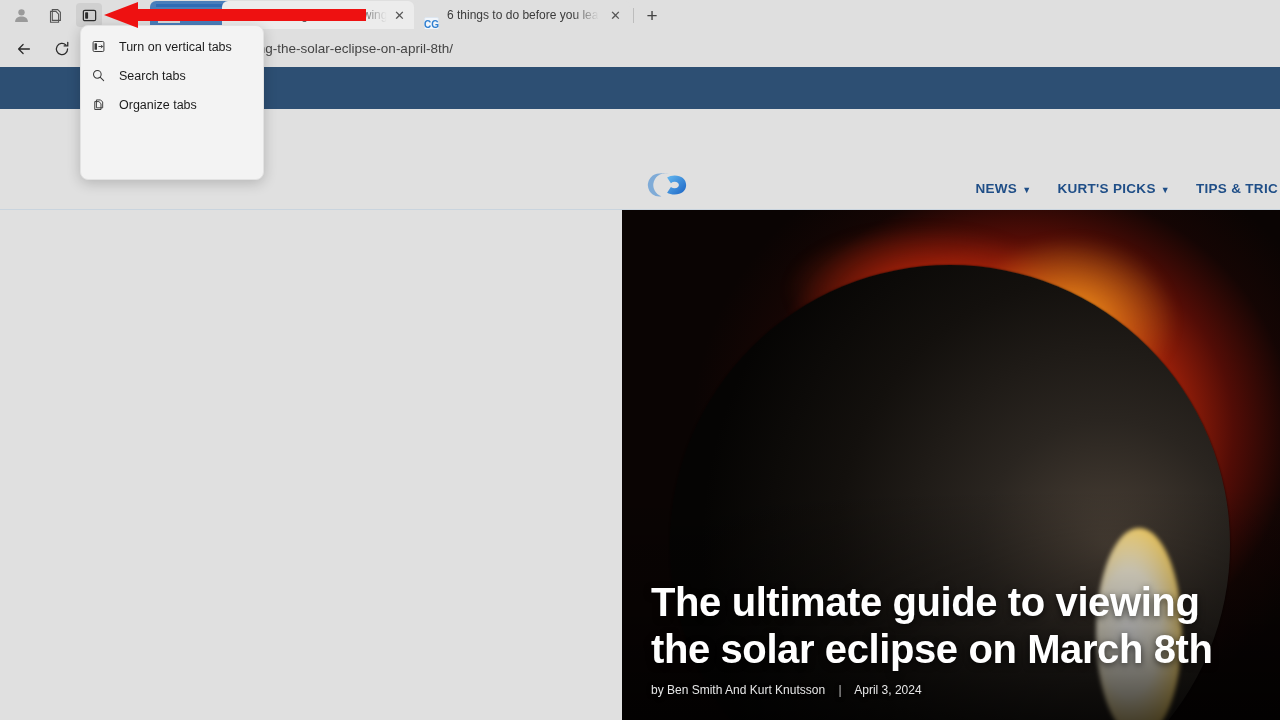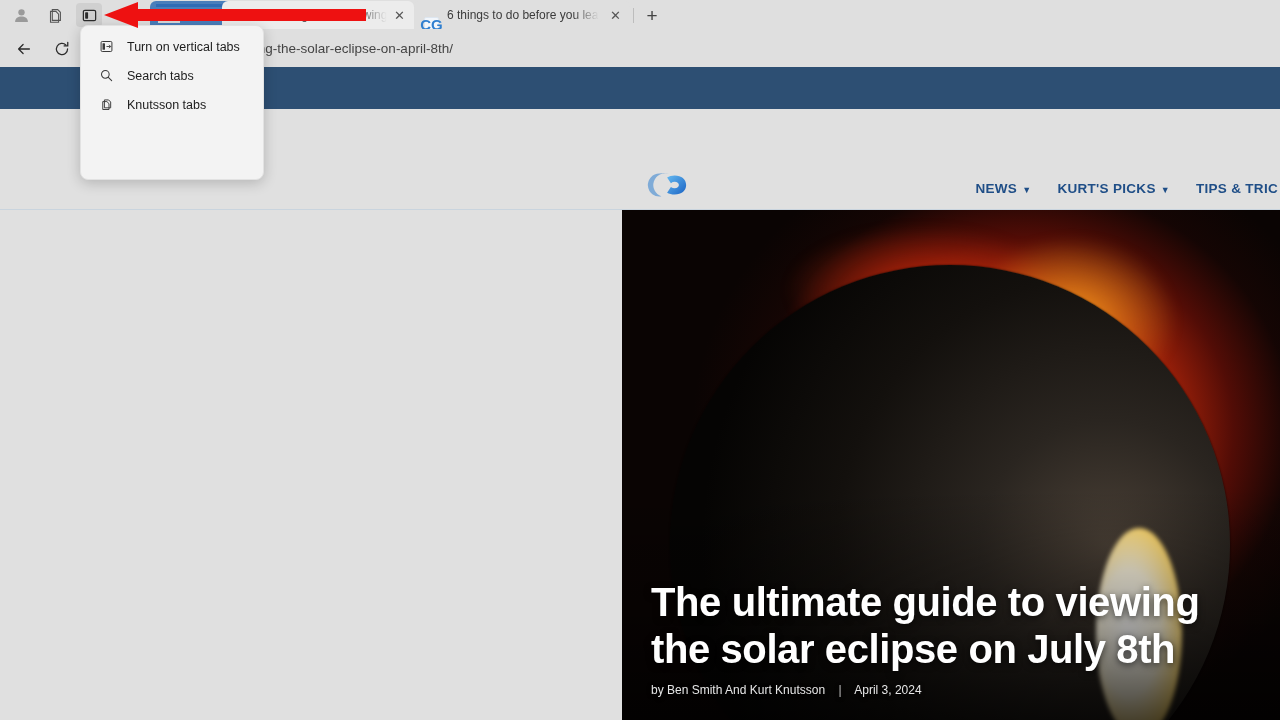--- a/index.html
+++ b/index.html
@@ -53,21 +53,21 @@
             mask-image: linear-gradient(to right, #000 80%, transparent 100%);
   }
   .tab2 {
     position: absolute; left: 414px; top: 1px; width: 216px; height: 28px;
     background: #dfdfdf; border-radius: 6px 6px 0 0;
   }
   .tab2 .favicon {
     position: absolute; left: 10px; top: 16px; width: 15px; height: 15px;
     background: #f2f6fb; border: 1px solid #dde6f0; border-radius: 2px;
     display: flex; align-items: center; justify-content: center;
-    font-size: 15px; color: #2f7fd0; font-weight: bold; line-height: 1;
+    font-size: 10px; color: #2f7fd0; font-weight: bold; line-height: 1;
   }
   .tab2 .label {
     position: absolute; left: 33px; top: 7px;
     font-size: 12px; color: #3b3b3b; width: 152px;
     overflow: hidden; white-space: nowrap;
     -webkit-mask-image: linear-gradient(to right, #000 83%, transparent 100%);
             mask-image: linear-gradient(to right, #000 83%, transparent 100%);
   }
   .tab-close {
     position: absolute; top: 7px; width: 15px; height: 15px;
@@ -103,21 +103,21 @@
 
   
   .menu {
     position: absolute; left: 80px; top: 25px; width: 184px; height: 155px;
     background: #f3f3f3; border: 1px solid #e2e2e2; border-radius: 8px;
     box-shadow: 0 3px 14px rgba(0,0,0,.20);
     padding: 6px 0; z-index: 40;
   }
   .menu-item {
     height: 29px; display: flex; align-items: center;
-    padding: 0 18px; font-size: 12.5px; color: #1c1c1c;
+    padding: 0 10px; font-size: 12.5px; color: #1c1c1c;
   }
   .menu-item .mi-icon {
     width: 22px; min-width: 22px; height: 18px;
     display: flex; align-items: center; justify-content: flex-start;
     margin-right: 6px; color: #3a3a3a;
   }
 
   
   .arrow { position: absolute; left: 104px; top: 2px; z-index: 60; }
 
@@ -313,21 +313,21 @@
       <span>Search tabs</span>
     </div>
 
     <div class="menu-item">
       <span class="mi-icon">
         <svg width="15" height="15" viewBox="0 0 18 18" fill="none" stroke="#3a3a3a" stroke-width="1.15">
           <path d="M6.5 3.5h5l2.5 2.5v7h-7.5z"></path>
             <path d="M4.5 5.5h5L12 8v7H4.5z"></path>
         </svg>
       </span>
-      <span>Knutsson tabs</span>
+      <span>Organize tabs</span>
     </div>
 
 
   </div>
 
   <svg class="arrow" width="262" height="26" viewBox="0 0 262 26">
     <path d="M0 13 L34 0 L34 7 L262 7 L262 19 L34 19 L34 26 Z" fill="#ee1111"></path>
   </svg>
 
   <div class="page">
@@ -373,21 +373,21 @@
       <div class="corona"></div>
       <div class="flares"></div>
       <div class="beads"></div>
       <div class="moon"></div>
       <div class="crescent"></div>
       <div class="hero-scrim"></div>
 
       <div class="hero-text">
         <div class="hero-title">
           <div>The ultimate guide to viewing</div>
-          <div>the solar eclipse on July 8th</div>
+          <div>the solar eclipse on March 8th</div>
         </div>
         <div class="hero-by">
           <span>by Ben Smith And Kurt Knutsson</span>
           <span class="sep">|</span>
           <span>April 3, 2024</span>
         </div>
       </div>
     </div>
 
   </div>

